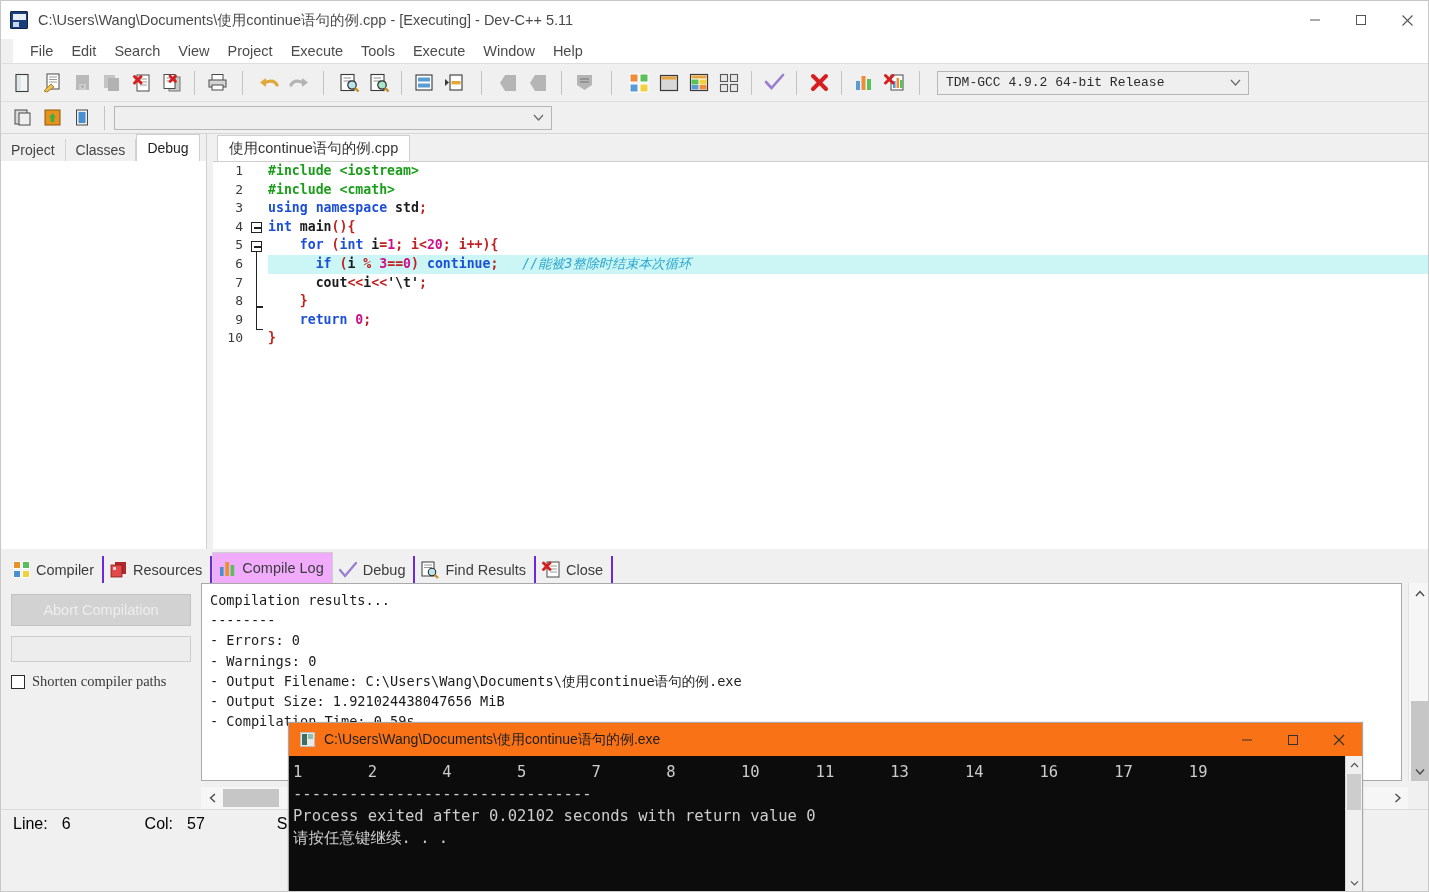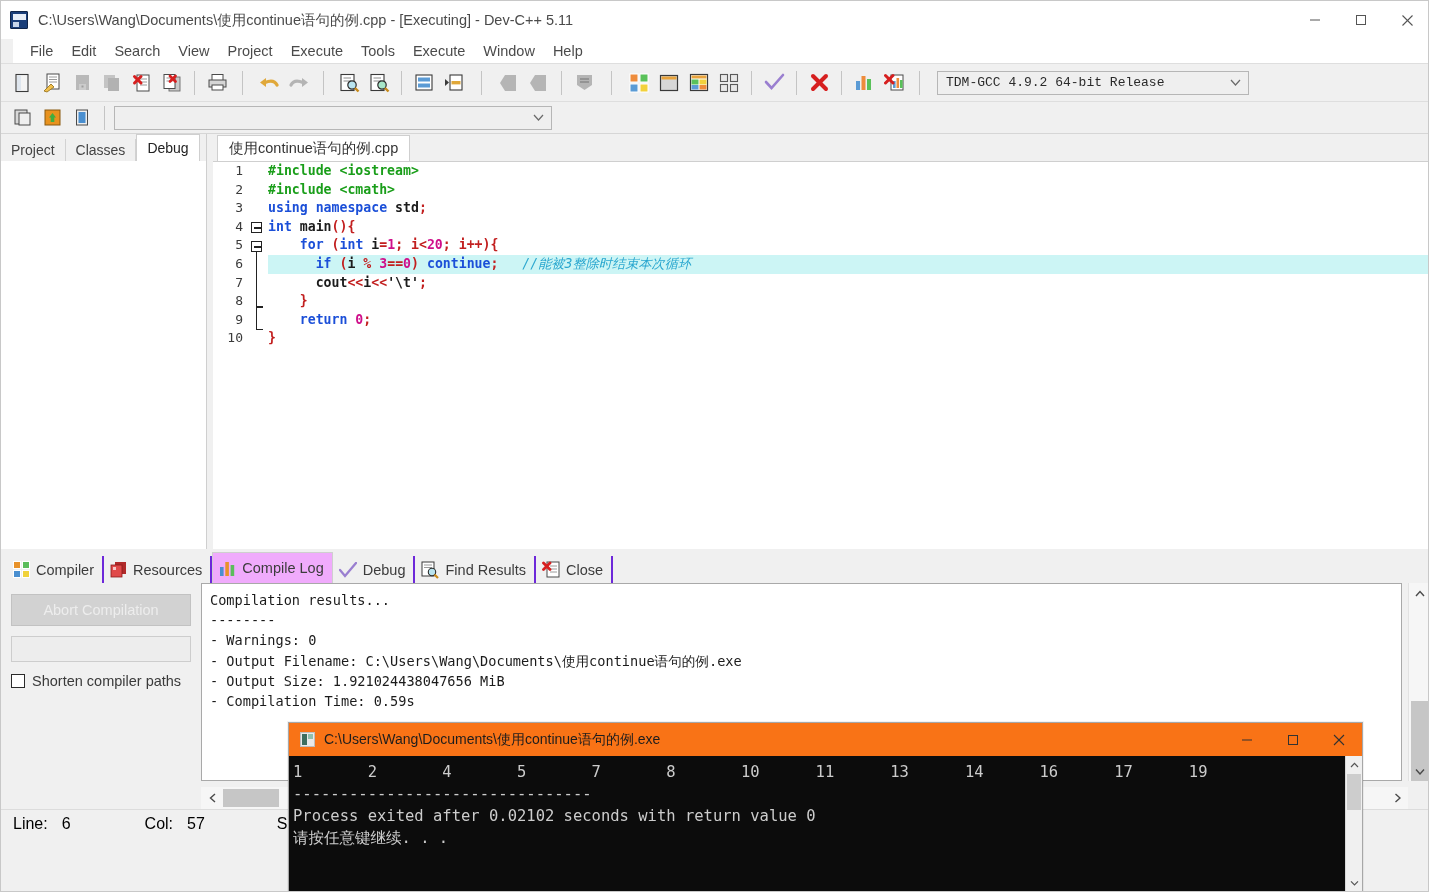--- a/index.html
+++ b/index.html
@@ -214,21 +214,21 @@
     background: #d2d2d2; border: 1px solid #c2c2c2;
     display: flex; align-items: center; justify-content: center;
     color: #ededed; font-size: 14.5px;
   }
   .prog-box {
     margin: 10px 10px 0 10px; height: 26px;
     background: #ededed; border: 1px solid #cdcdcd;
   }
   .chk-row {
     margin: 11px 0 0 10px; display: flex; align-items: center; gap: 7px;
-    font-size: 14.5px; color: #3a3a3a;
+    font-size: 14.5px; color: #3a3a3a; font-family: Liberation Serif, serif;
   }
   .chkbox {
     width: 14px; height: 14px; border: 1.5px solid #2b2b2b; background: #fff; flex: none;
   }
 
   .log-area {
     position: absolute; left: 200px; top: 32px; right: 28px; bottom: 28px;
     background: #ffffff; border: 1px solid #a9a9a9;
     overflow: hidden; padding: 6px 0 0 8px;
   }
@@ -741,20 +741,21 @@
       <div class="prog-box"></div>
       <div class="chk-row">
         <span class="chkbox"></span>
         <span>Shorten compiler paths</span>
       </div>
     </div>
 
     <div class="log-area" id="log-area">
         <div class="log-line">Compilation results...</div>
         <div class="log-line">--------</div>
+        <div class="log-line">- Errors: 0</div>
         <div class="log-line">- Warnings: 0</div>
         <div class="log-line">- Output Filename: C:\Users\Wang\Documents\使用continue语句的例.exe</div>
         <div class="log-line">- Output Size: 1.921024438047656 MiB</div>
         <div class="log-line">- Compilation Time: 0.59s</div>
       </div>
 
     <div class="vsb">
       <div class="sb-btn">
         <svg width="10" height="7" viewBox="0 0 10 7">
             <path d="M1 6 L5 1.5 L9 6" stroke="#4a4a4a" stroke-width="1.4" fill="none"></path>

